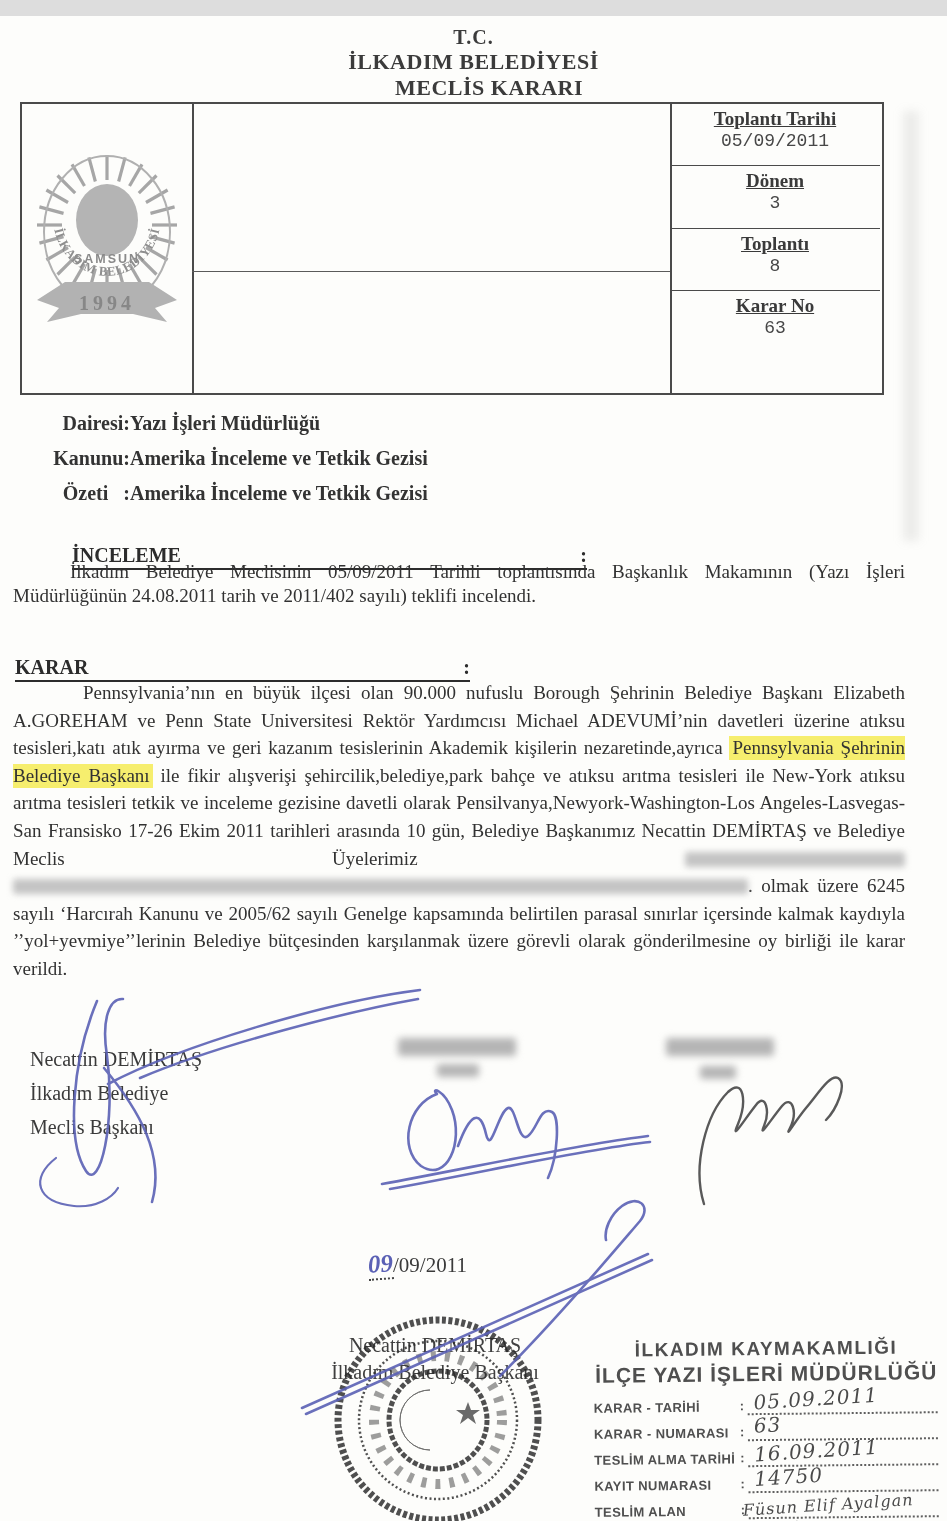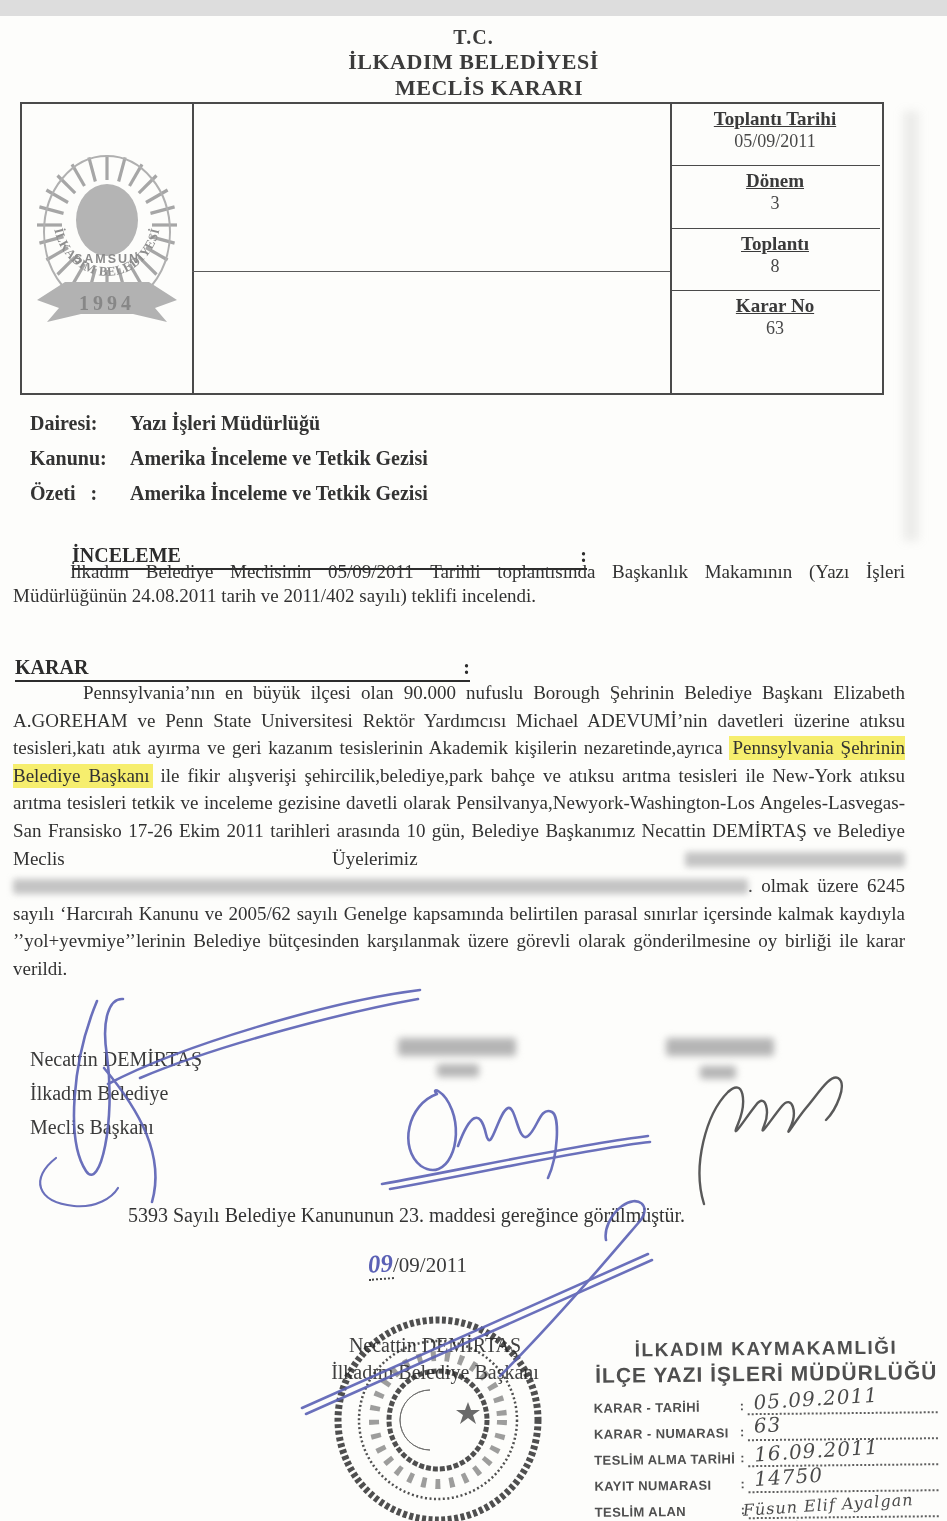--- a/index.html
+++ b/index.html
@@ -15,23 +15,23 @@
   .hdr .l2{font-size:22px;letter-spacing:0.5px;}
   .hdr .l3{font-size:22px;letter-spacing:0.5px;padding-left:31px;}
   
   .tbl{left:20px;top:86px;width:860px;height:289px;border:2px solid #4a4a4a;}
   .vline{position:absolute;top:0;bottom:0;border-left:2px solid #4a4a4a;}
   .hmid{position:absolute;left:170px;width:478px;top:167px;border-top:1.5px solid #5a5a5a;}
   .rightcol{position:absolute;left:648px;top:0;width:210px;height:100%;}
   .irow{position:relative;height:57.4px;border-bottom:1.5px solid #4a4a4a;text-align:center;}
   .irow:last-child{border-bottom:none;}
   .ilabel{display:block;margin-top:4px;font-weight:bold;font-size:19px;text-decoration:underline;color:#3a3a3a;}
-  .ival{display:block;font-size:18px;color:#474747;margin-top:1px;}
-  
-  .meta{left:30px;top:396px;font-weight:bold;font-size:20px;color:#333;}
+  .ival{display:block;font-size:18px;color:#474747;margin-top:1px;font-family:Liberation Mono, monospace;}
+  
+  .meta{left:30px;top:396px;font-weight:bold;font-size:20px;color:#333;text-align:right;}
   .meta .mrow{height:35px;display:flex;}
   .meta .mlabel{white-space:pre;width:100px;}
   
   .sechead{border-bottom:2.5px solid #2c2c2c;display:flex;justify-content:space-between;
            font-weight:bold;font-size:20px;color:#2c2c2c;padding-bottom:1px;}
   
   .para{font-size:19px;line-height:27.6px;text-align:justify;color:#323232;}
   .hl{background:#f6ee6e;padding:1px 3px 2px 3px;}
   .redact{display:inline-block;height:15px;border-radius:2px;background:#c4c4c4;
           filter:blur(3px);transform:translateY(2px);}
@@ -168,21 +168,20 @@
   <div class="abs sigblock" style="left:30px;top:1026px">
     <div>Necattin DEMİRTAŞ</div>
     <div>İlkadım Belediye</div>
     <div>Meclis Başkanı</div>
   </div>
   <div class="abs blurbar" style="left:398px;top:1022px;width:118px;height:18px"></div>
   <div class="abs blurbar" style="left:437px;top:1048px;width:42px;height:13px"></div>
   <div class="abs blurbar" style="left:666px;top:1022px;width:108px;height:18px"></div>
   <div class="abs blurbar" style="left:700px;top:1050px;width:36px;height:13px"></div>
 
-  <div class="abs law" style="left:128px;top:1188px">5393 Sayılı Belediye Kanununun 23. maddesi gereğince görülmüştür.</div>
 
   <div class="abs" style="left:368px;top:1234px">
     <span class="handblue dayhand">09</span><span class="daterest">/09/2011</span>
   </div>
 
   <div class="abs mayor" style="left:285px;top:1316px;width:300px">
     <div>Necattin DEMİRTAŞ</div>
     <div>İlkadım Belediye Başkanı</div>
   </div>
 

